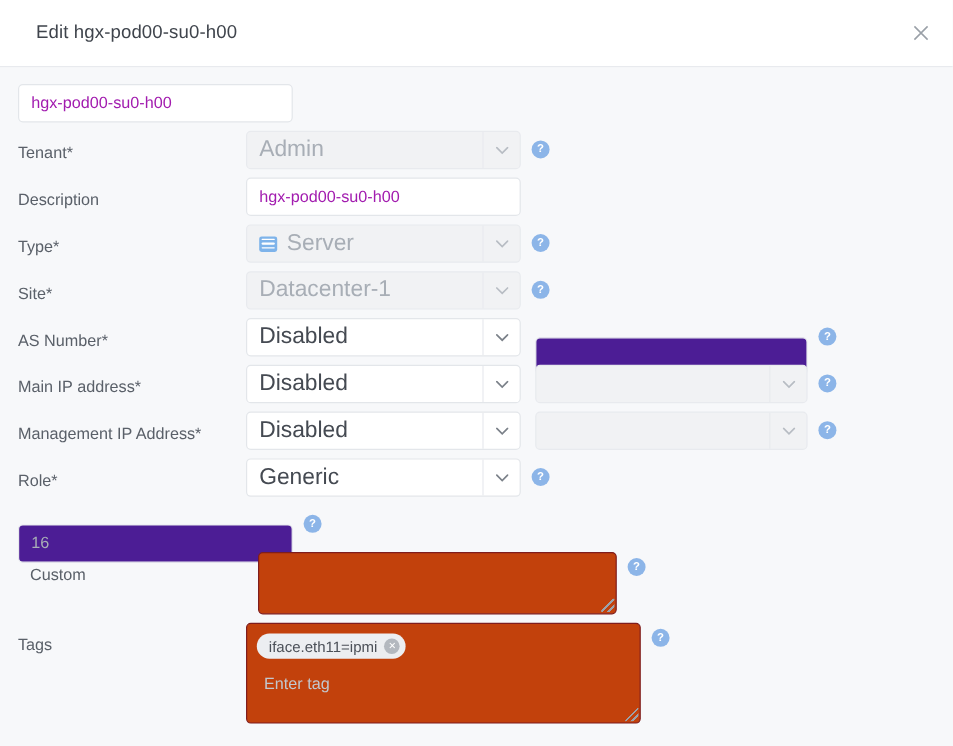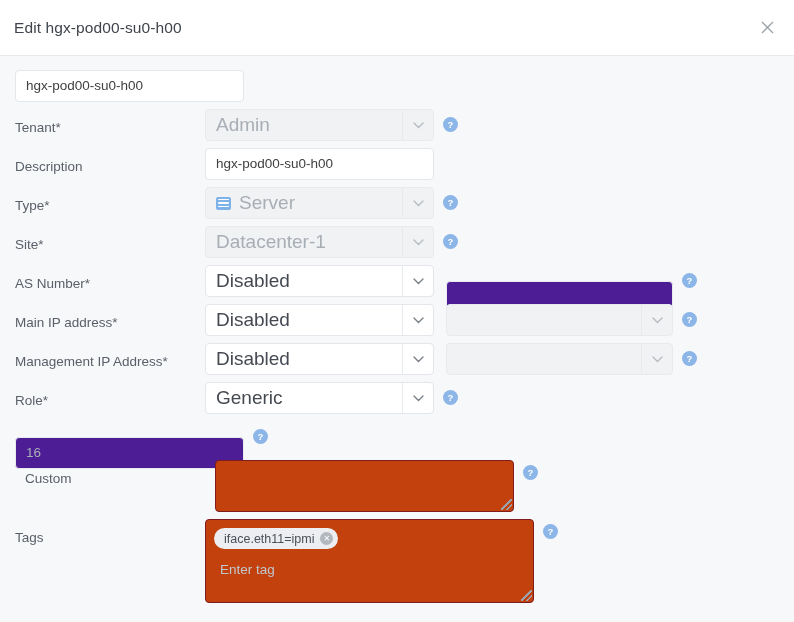--- a/index.html
+++ b/index.html
@@ -19,20 +19,21 @@
     border-bottom: 1px solid #e8eaee;
     display: flex;
     align-items: center;
     padding: 0 18px 0 14px;
     position: relative;
   }
   .dialog-title {
     font-size: 15.5px;
     color: #3f444c;
     letter-spacing: .1px;
+    margin-left: 16px;
   }
   .close-btn {
     position: absolute;
     right: 14px; top: 50%;
     transform: translateY(-50%);
     width: 26px; height: 26px;
     display: flex; align-items: center; justify-content: center;
     cursor: pointer;
     color: #9aa0a8;
   }
@@ -67,21 +68,21 @@
   }
 
   
   .inp {
     height: 32px;
     width: 229px;
     border: 1px solid #e3e6ea;
     border-radius: 4px;
     background: #ffffff;
     font-size: 13.5px;
-    color: #404040;
+    color: #a21caf;
     padding: 0 10px;
     font-family: "Liberation Sans", sans-serif;
     line-height: 30px;
     display: flex;
     align-items: center;
   }
   .inp.disabled {
     background: #4c1d95;
     border-color: #e8eaee;
     color: #a8aeb6;

